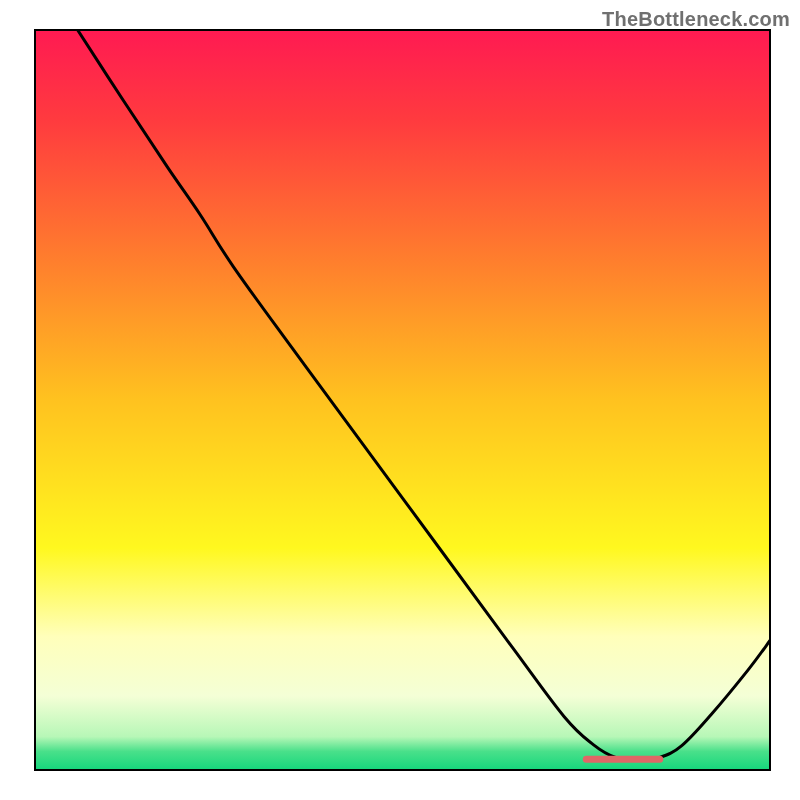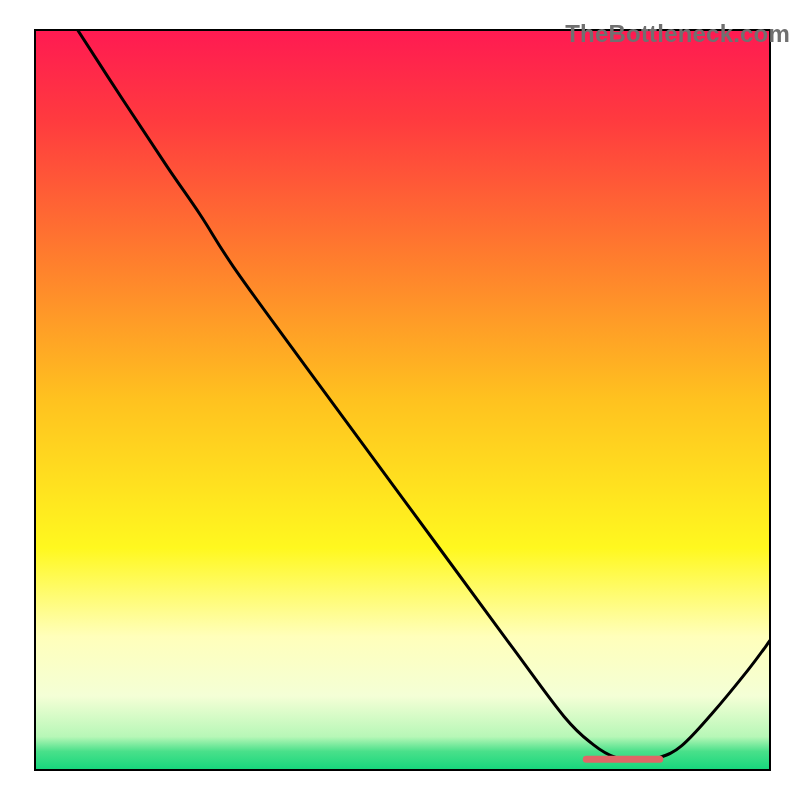--- a/index.html
+++ b/index.html
@@ -10,23 +10,23 @@
     background: #ffffff;
     font-family: Arial, Helvetica, sans-serif;
   }
   .chart-wrap {
     position: relative;
     width: 800px;
     height: 800px;
   }
   .watermark {
     position: absolute;
-    top: 20px;
+    top: 8px;
     right: 10px;
-    font-size: 24px;
+    font-size: 20px;
     font-weight: 600;
     color: #707070;
     letter-spacing: 0.2px;
   }
   svg {
     display: block;
   }
 </style>
 </head>
 <body>

